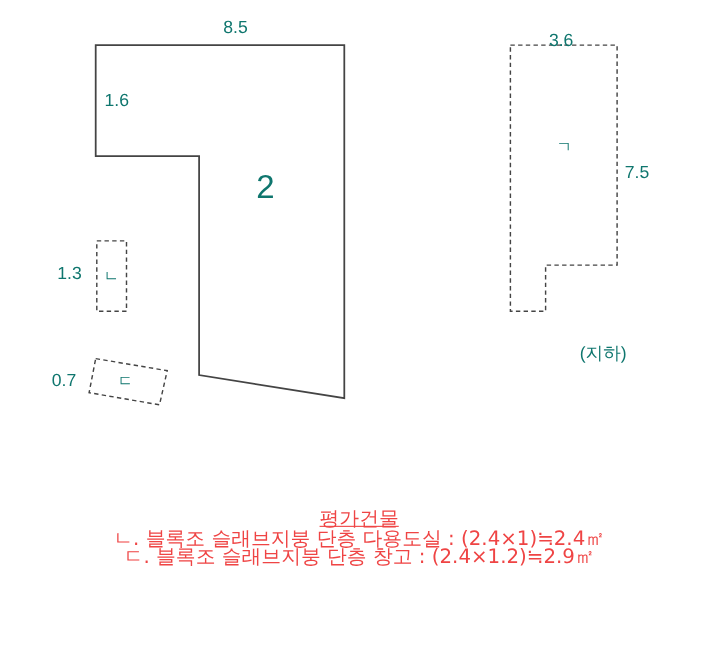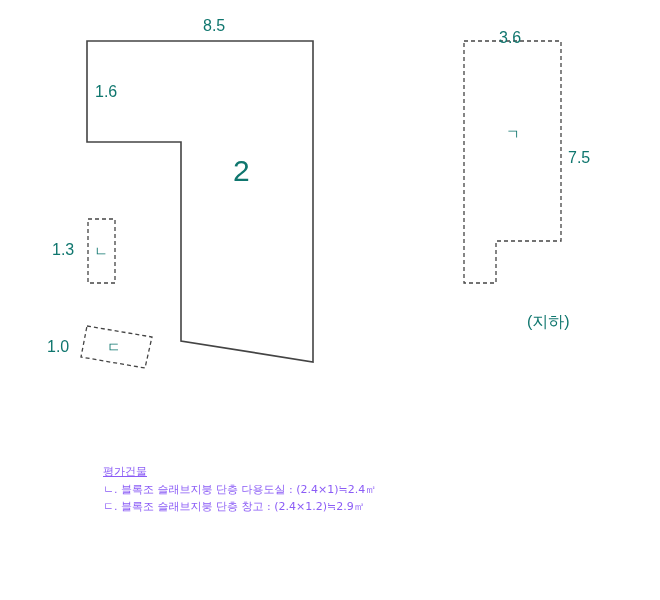--- a/index.html
+++ b/index.html
@@ -3,21 +3,21 @@
   <meta charset="utf-8">
   <style>
     html, body { margin:0; padding:0; background:#ffffff; }
     body { width:660px; height:600px; position:relative; overflow:hidden;
            font-family: "DejaVu Sans", "Liberation Sans", sans-serif; color:#222; }
     svg.plan { position:absolute; left:0; top:0; }
     .lbl { position:absolute; font-family:"Liberation Sans", sans-serif; color:#0f766e; line-height:1; white-space:nowrap; }
     .dim { font-size:16px; }
     .big { font-size:30px; }
     .jamo { font-size:14px; font-family:"DejaVu Sans", sans-serif; }
-    .legend { position:absolute; left:103px; top:463px; font-size:11px; line-height:17.6px; color:#8b5cf6; }
+    .legend { position:absolute; left:103px; top:463px; font-size:18px; line-height:17.6px; color:#ef4444;text-align:center; }
     .legend .h { text-decoration:underline; font-weight:normal; }
     .legend div { white-space:nowrap; }
   </style>
 </head>
 <body>
 
 <svg class="plan" width="660" height="600" viewBox="0 0 660 600">
 
   <polygon points="87,41 313,41 313,362 181,341 181,142 87,142" fill="none" stroke="#444" stroke-width="1.6"></polygon>
 
@@ -28,21 +28,21 @@
   <polygon points="464,41 561,41 561,241 496,241 496,283 464,283" fill="none" stroke="#444" stroke-width="1.3" stroke-dasharray="4,3"></polygon>
 </svg>
 
 <span class="lbl dim" style="left:203px; top:18px;">8.5</span>
 <span class="lbl dim" style="left:95px; top:84px;">1.6</span>
 <span class="lbl big" style="left:233px; top:156px;">2</span>
 
 <span class="lbl dim" style="left:52px; top:242px;">1.3</span>
 <span class="lbl jamo" style="left:94px; top:244px;">ㄴ</span>
 
-<span class="lbl dim" style="left:47px; top:339px;">1.0</span>
+<span class="lbl dim" style="left:47px; top:339px;">0.7</span>
 <span class="lbl jamo" style="left:107px; top:340px;">ㄷ</span>
 
 <span class="lbl dim" style="left:499px; top:30px;">3.6</span>
 <span class="lbl dim" style="left:568px; top:139px;margin-top:11px;">7.5</span>
 <span class="lbl jamo" style="left:506px; top:127px;">ㄱ</span>
 <span class="lbl dim" style="left:487px; top:314px;margin-left:40px;">(지하)</span>
 
 <div class="legend">
   <div class="h">평가건물</div>
   <div>ㄴ. 블록조 슬래브지붕 단층 다용도실 : (2.4×1)≒2.4㎡</div>

